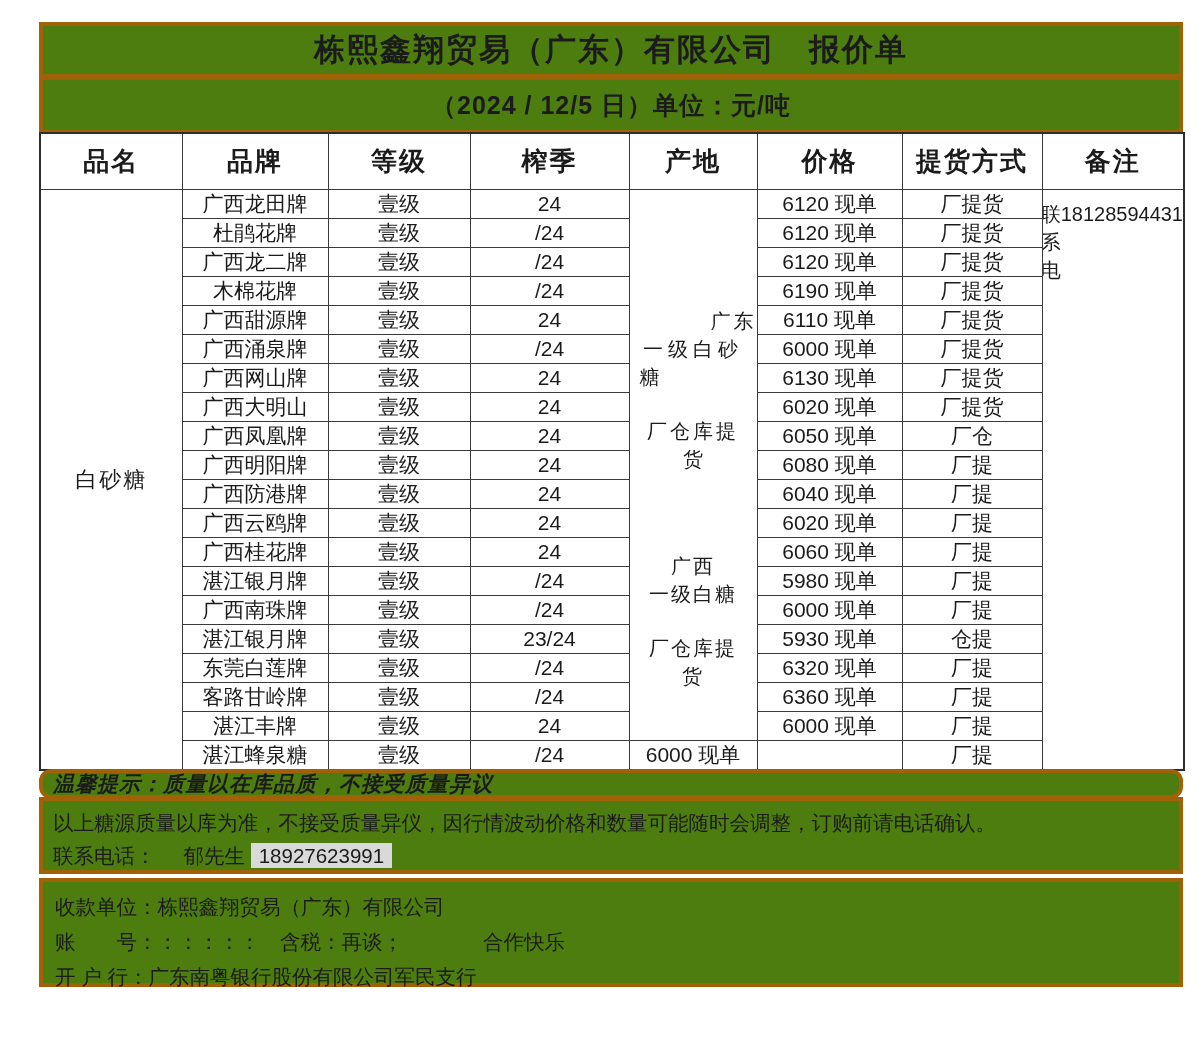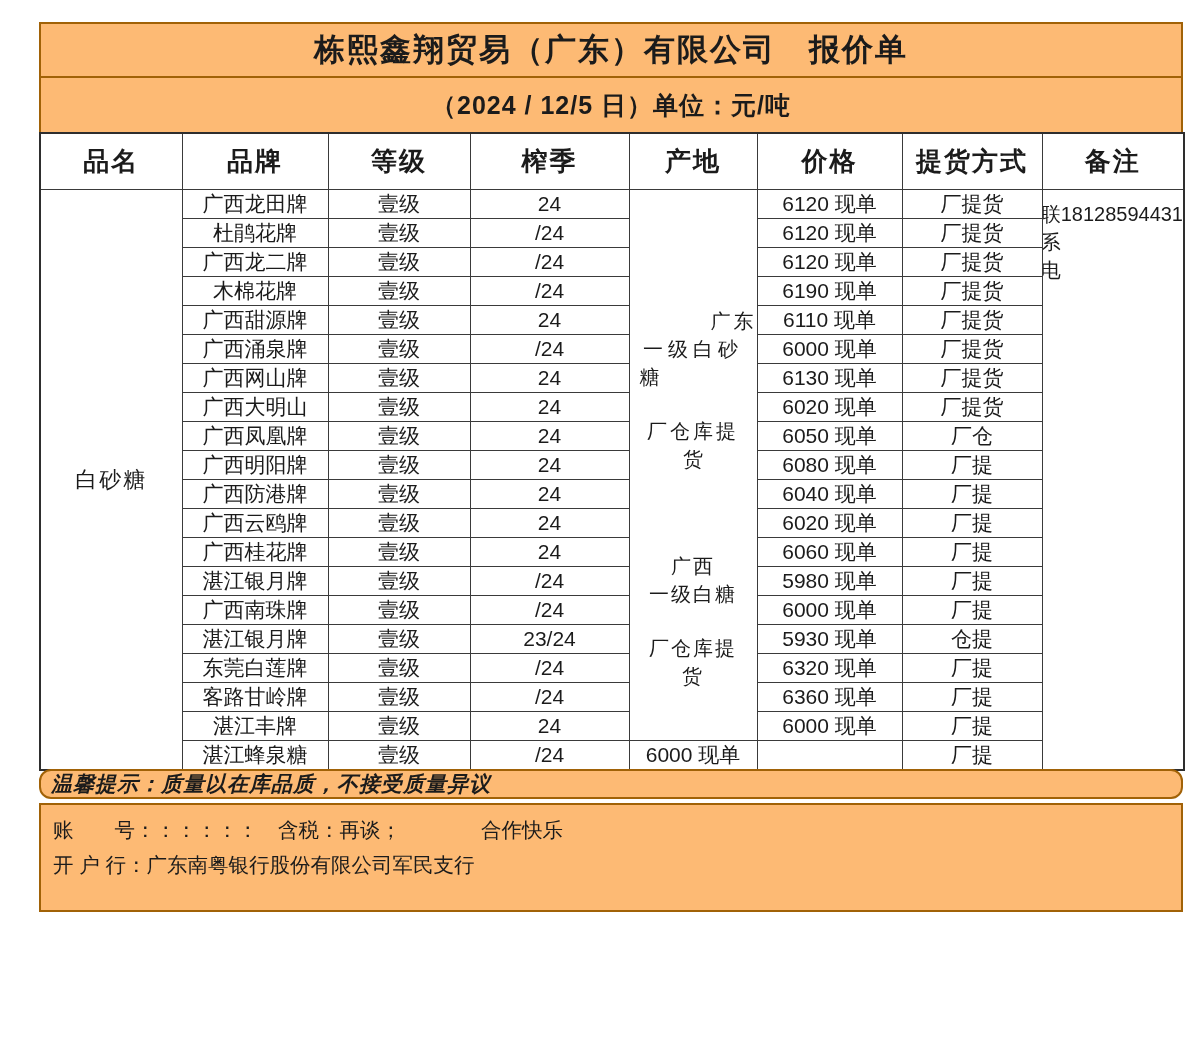--- a/index.html
+++ b/index.html
@@ -1,19 +1,19 @@
 <!DOCTYPE html>
 <html><head>
 <meta charset="utf-8">
 <style>
   html,body{margin:0;padding:0;background:#ffffff;}
   body{font-family:"Liberation Sans","DejaVu Sans",sans-serif;color:#1b1b1b;
        width:1200px;height:1037px;position:relative;overflow:hidden;}
   .sheet{position:absolute;left:39px;top:22px;width:1144px;}
-  .box{border:2px solid #a16207;box-sizing:border-box;background:#fdba74;margin-top:-2px;}
+  .box{border:4px solid #a16207;box-sizing:border-box;background:#4d7c0f;margin-top:-2px;}
   .box:first-child{margin-top:0;}
   .title-row{height:56px;display:flex;align-items:center;justify-content:center;
              font-size:31px;font-weight:bold;letter-spacing:2px;}
   .subtitle-row{height:58px;display:flex;align-items:center;justify-content:center;
                 font-size:25px;font-weight:bold;letter-spacing:1px;}
   table.quote{border-collapse:collapse;table-layout:fixed;width:1144px;margin-top:-2px;}
   table.quote th,table.quote td{border:1.5px solid #3a3a3a;padding:0;text-align:center;
                                 vertical-align:middle;overflow:hidden;}
   table.quote{border:2px solid #2e2e2e;padding-left:11px;}
   th{height:55px;font-size:26px;font-weight:bold;letter-spacing:2px;}
@@ -271,22 +271,32 @@
       <td class="c-season">/24</td>
       <td class="c-price">6000 现单</td>
           <td></td>
       <td class="c-pickup">厂提</td>
     </tr>
   </tbody>
   </table>
 
   <div class="box tip-row">温馨提示：质量以在库品质，不接受质量异议</div>
 
+  <div class="box notes-box">
+    <div class="line">以上糖源质量以库为准，不接受质量异仪，因行情波动价格和数量可能随时会调整，订购前请电话确认。</div>
+    <div class="line">
+      <span>联系电话：</span><span class="contact-name">郁先生</span>
+      <span class="phone-hl">18927623991</span>
+    </div>
+  </div>
 
   <div class="box bank-box">
+    <div class="line">
+      <span>收款单位：</span><span>栋熙鑫翔贸易（广东）有限公司</span>
+    </div>
     <div class="line">
       <span>账　　号：：：：：：</span><span class="tax-note">含税：再谈；</span><span class="coop-note">合作快乐</span>
     </div>
     <div class="line">
       <span>开 户 行：</span><span>广东南粤银行股份有限公司军民支行</span>
     </div>
   </div>
 
 </div>
 

